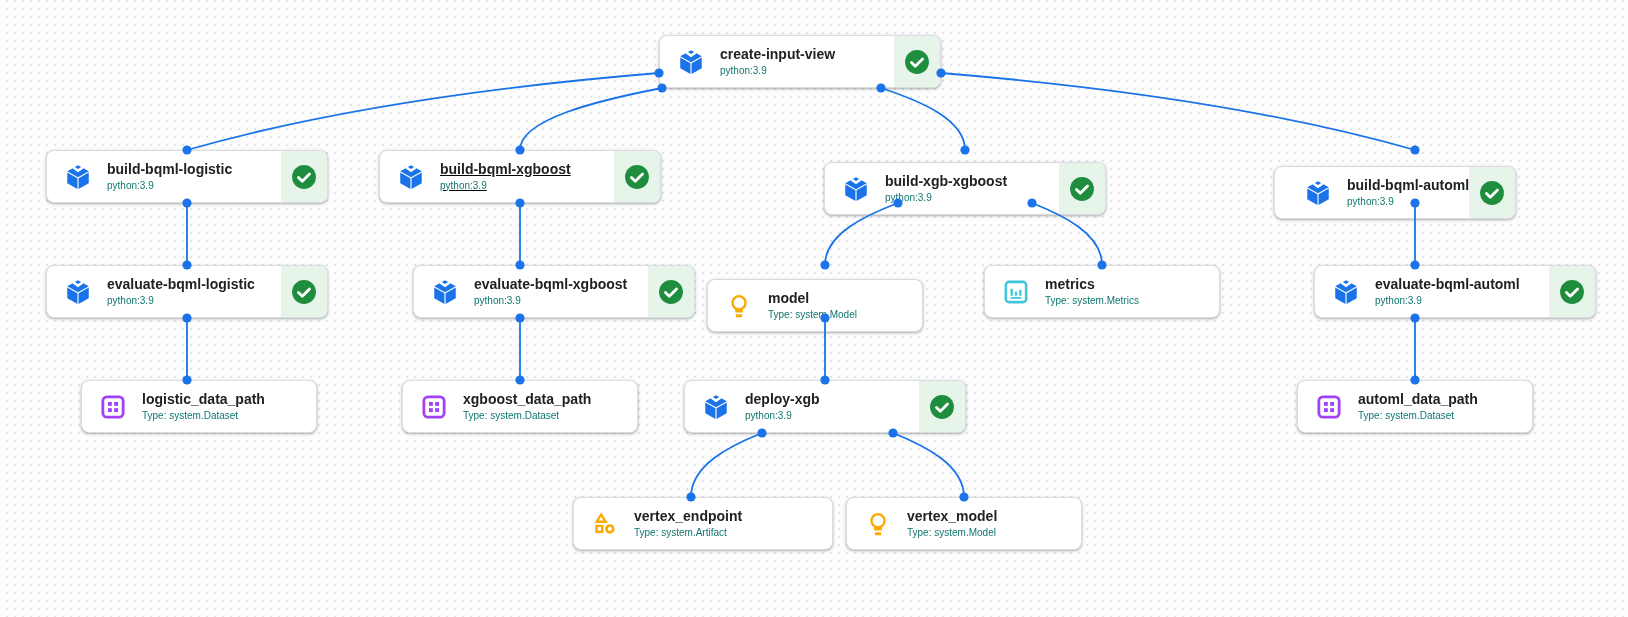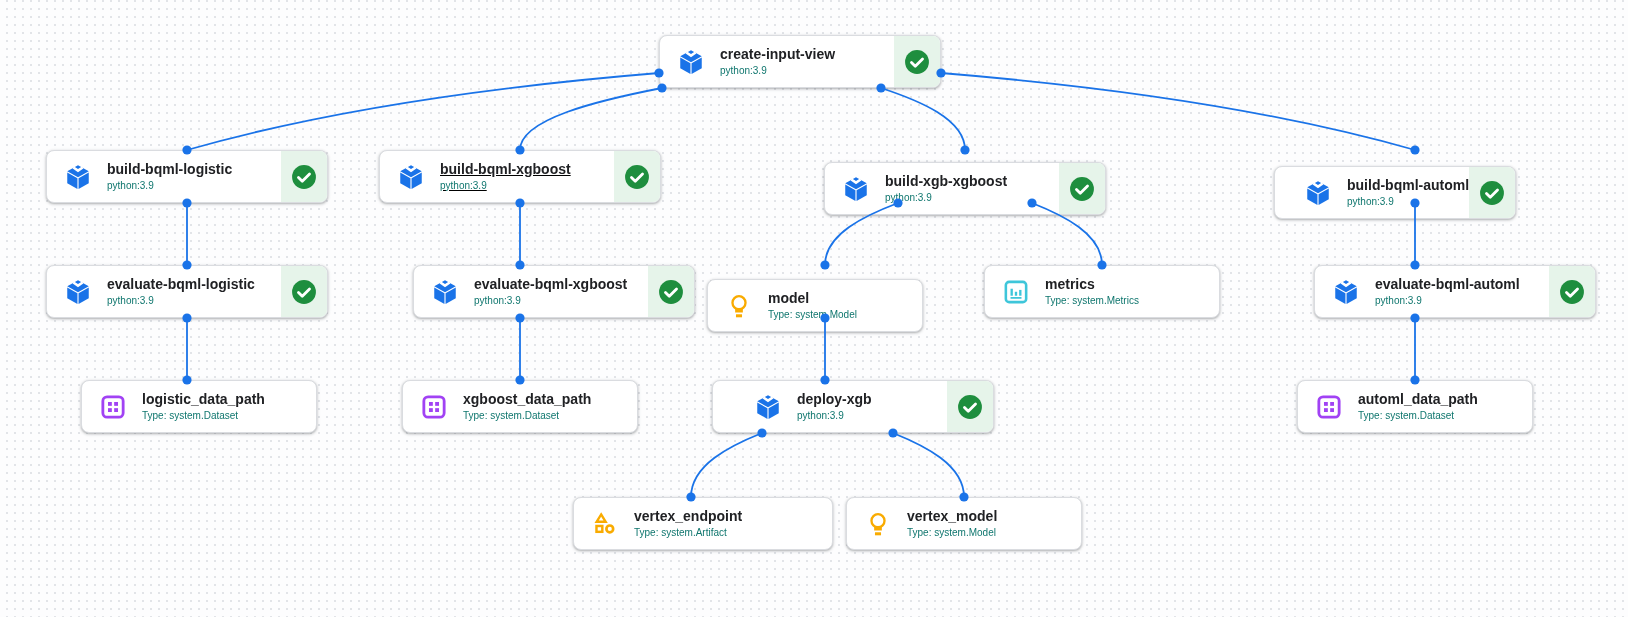--- a/index.html
+++ b/index.html
@@ -275,21 +275,21 @@
     <rect x="13" y="7.7" width="3.3" height="3.3" fill="#a142f4"></rect>
     <rect x="7.7" y="13" width="3.3" height="3.3" fill="#a142f4"></rect>
     <rect x="13" y="13" width="3.3" height="3.3" fill="#a142f4"></rect>
   </svg>
         </span>
     <span class="txt">
       <span class="title">xgboost_data_path</span>
       <span class="subtitle">Type: system.Dataset</span>
     </span>
   </div>
-      <div class="node" style="left: 712px; top: 380px; width: 282px; height: 53px; padding-left: 24px;">
+      <div class="node" style="left: 684px; top: 380px; width: 282px; height: 53px;">
     <span class="icon">
           <svg viewBox="0 0 24 24" width="30" height="30">
     <polygon points="12,2.6 20.6,7.4 12,12.2 3.4,7.4" fill="#1a73e8"></polygon>
     <polygon points="3.4,8.4 11.55,13 11.55,21.5 3.4,16.9" fill="#1a73e8"></polygon>
     <polygon points="20.6,8.4 12.45,13 12.45,21.5 20.6,16.9" fill="#1a73e8"></polygon>
     <polyline points="8.3,4.4 12,6.9 15.7,4.4" fill="none" stroke="#fff" stroke-width="2.1"></polyline>
   </svg>
         </span>
     <span class="txt" style="max-width: 174px;">
       <span class="title">deploy-xgb</span>

